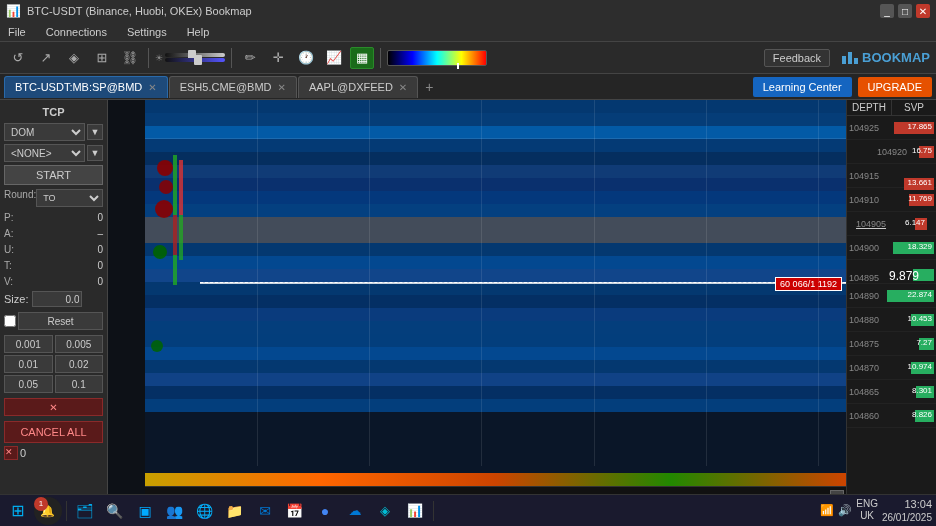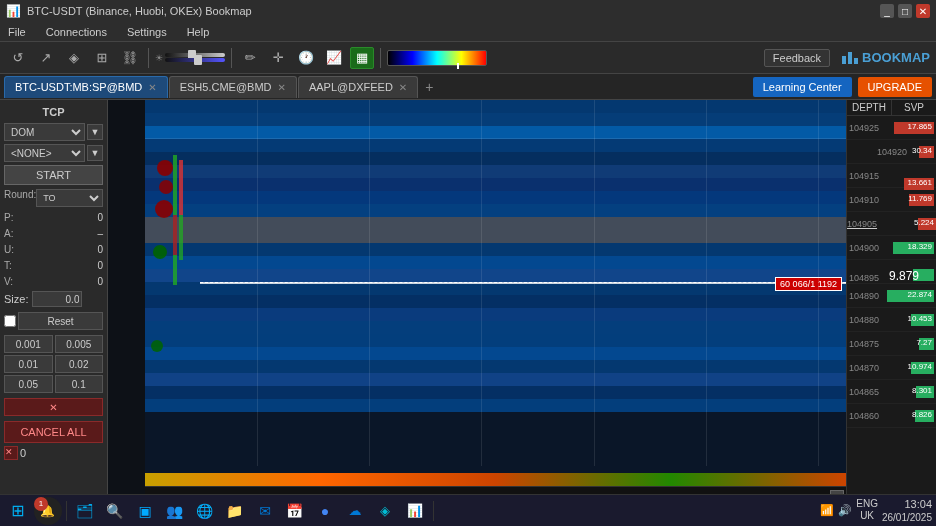--- a/index.html
+++ b/index.html
@@ -342,42 +342,42 @@
           <span class="depth-price" style="font-size: 9px; color: rgb(136, 136, 136); width: 38px; flex-shrink: 0;">104925</span>
           <div style="flex: 1 1 0%; position: relative; height: 16px;">
             <div style="position: absolute; right: 0px; top: 2px; height: 12px; width: 85%; background: rgb(192, 57, 43);"></div>
             <span style="position: absolute; right: 2px; top: 2px; font-size: 8px; color: rgb(255, 255, 255); z-index: 1; white-space: nowrap;">17.865</span>
           </div>
         </div>
         <div class="depth-row" style="display: flex; align-items: center; height: 24px; padding: 0px 2px; position: relative; border-bottom: 1px solid rgb(34, 34, 34);">
           <span class="depth-price" style="font-size: 9px; color: rgb(136, 136, 136); width: 38px; flex-shrink: 0; margin-left: 28px;">104920</span>
           <div style="flex: 1 1 0%; position: relative; height: 16px;">
             <div style="position: absolute; right: 0px; top: 2px; height: 12px; width: 78%; background: rgb(192, 57, 43);"></div>
-            <span style="position: absolute; right: 2px; top: 2px; font-size: 8px; color: rgb(255, 255, 255); z-index: 1; white-space: nowrap;">30.34</span>
+            <span style="position: absolute; right: 2px; top: 2px; font-size: 8px; color: rgb(255, 255, 255); z-index: 1; white-space: nowrap;">16.75</span>
           </div>
         </div>
         <div class="depth-row" style="display: flex; align-items: center; height: 24px; padding: 0px 2px; position: relative; border-bottom: 1px solid rgb(34, 34, 34);">
           <span class="depth-price" style="font-size: 9px; color: rgb(136, 136, 136); width: 38px; flex-shrink: 0;">104915</span>
           <div style="flex: 1 1 0%; position: relative; height: 16px; margin-top: 16px;">
             <div style="position: absolute; right: 0px; top: 2px; height: 12px; width: 63%; background: rgb(192, 57, 43);"></div>
             <span style="position: absolute; right: 2px; top: 2px; font-size: 8px; color: rgb(255, 255, 255); z-index: 1; white-space: nowrap;">13.661</span>
           </div>
         </div>
         <div class="depth-row" style="display: flex; align-items: center; height: 24px; padding: 0px 2px; position: relative; border-bottom: 1px solid rgb(34, 34, 34);">
           <span class="depth-price" style="font-size: 9px; color: rgb(136, 136, 136); width: 38px; flex-shrink: 0;">104910</span>
           <div style="flex: 1 1 0%; position: relative; height: 16px;">
             <div style="position: absolute; right: 0px; top: 2px; height: 12px; width: 54%; background: rgb(192, 57, 43);"></div>
             <span style="position: absolute; right: 2px; top: 2px; font-size: 8px; color: rgb(255, 255, 255); z-index: 1; white-space: nowrap;">11.769</span>
           </div>
         </div>
-        <div class="depth-row" style="display: flex; align-items: center; height: 24px; padding: 0px 0; position: relative; border-bottom: 1px solid rgb(34, 34, 34); text-decoration: underline;">
+        <div class="depth-row" style="display: flex; align-items: center; height: 24px; padding: 0px 9px; position: relative; border-bottom: 1px solid rgb(34, 34, 34); text-decoration: underline;">
           <span class="depth-price" style="font-size: 9px; color: rgb(136, 136, 136); width: 38px; flex-shrink: 0;">104905</span>
           <div style="flex: 1 1 0%; position: relative; height: 16px;">
             <div style="position: absolute; right: 0px; top: 2px; height: 12px; width: 36%; background: rgb(192, 57, 43);"></div>
-            <span style="position: absolute; right: 2px; top: 2px; font-size: 8px; color: rgb(255, 255, 255); z-index: 1; white-space: nowrap;">5.224</span>
+            <span style="position: absolute; right: 2px; top: 2px; font-size: 8px; color: rgb(255, 255, 255); z-index: 1; white-space: nowrap;">6.147</span>
           </div>
         </div>
         <div class="depth-row" style="display: flex; align-items: center; height: 24px; padding: 0px 2px; position: relative; border-bottom: 1px solid rgb(34, 34, 34);">
           <span class="depth-price" style="font-size: 9px; color: rgb(136, 136, 136); width: 38px; flex-shrink: 0;">104900</span>
           <div style="flex: 1 1 0%; position: relative; height: 16px;">
             <div style="position: absolute; right: 0px; top: 2px; height: 12px; width: 88%; background: rgb(39, 174, 96);"></div>
             <span style="position: absolute; right: 2px; top: 2px; font-size: 8px; color: rgb(255, 255, 255); z-index: 1; white-space: nowrap;">18.329</span>
           </div>
         </div>
         <div class="depth-row" style="display: flex; align-items: flex-end; height: 24px; padding: 0px 2px; position: relative; border-bottom: 1px solid rgb(34, 34, 34);">

